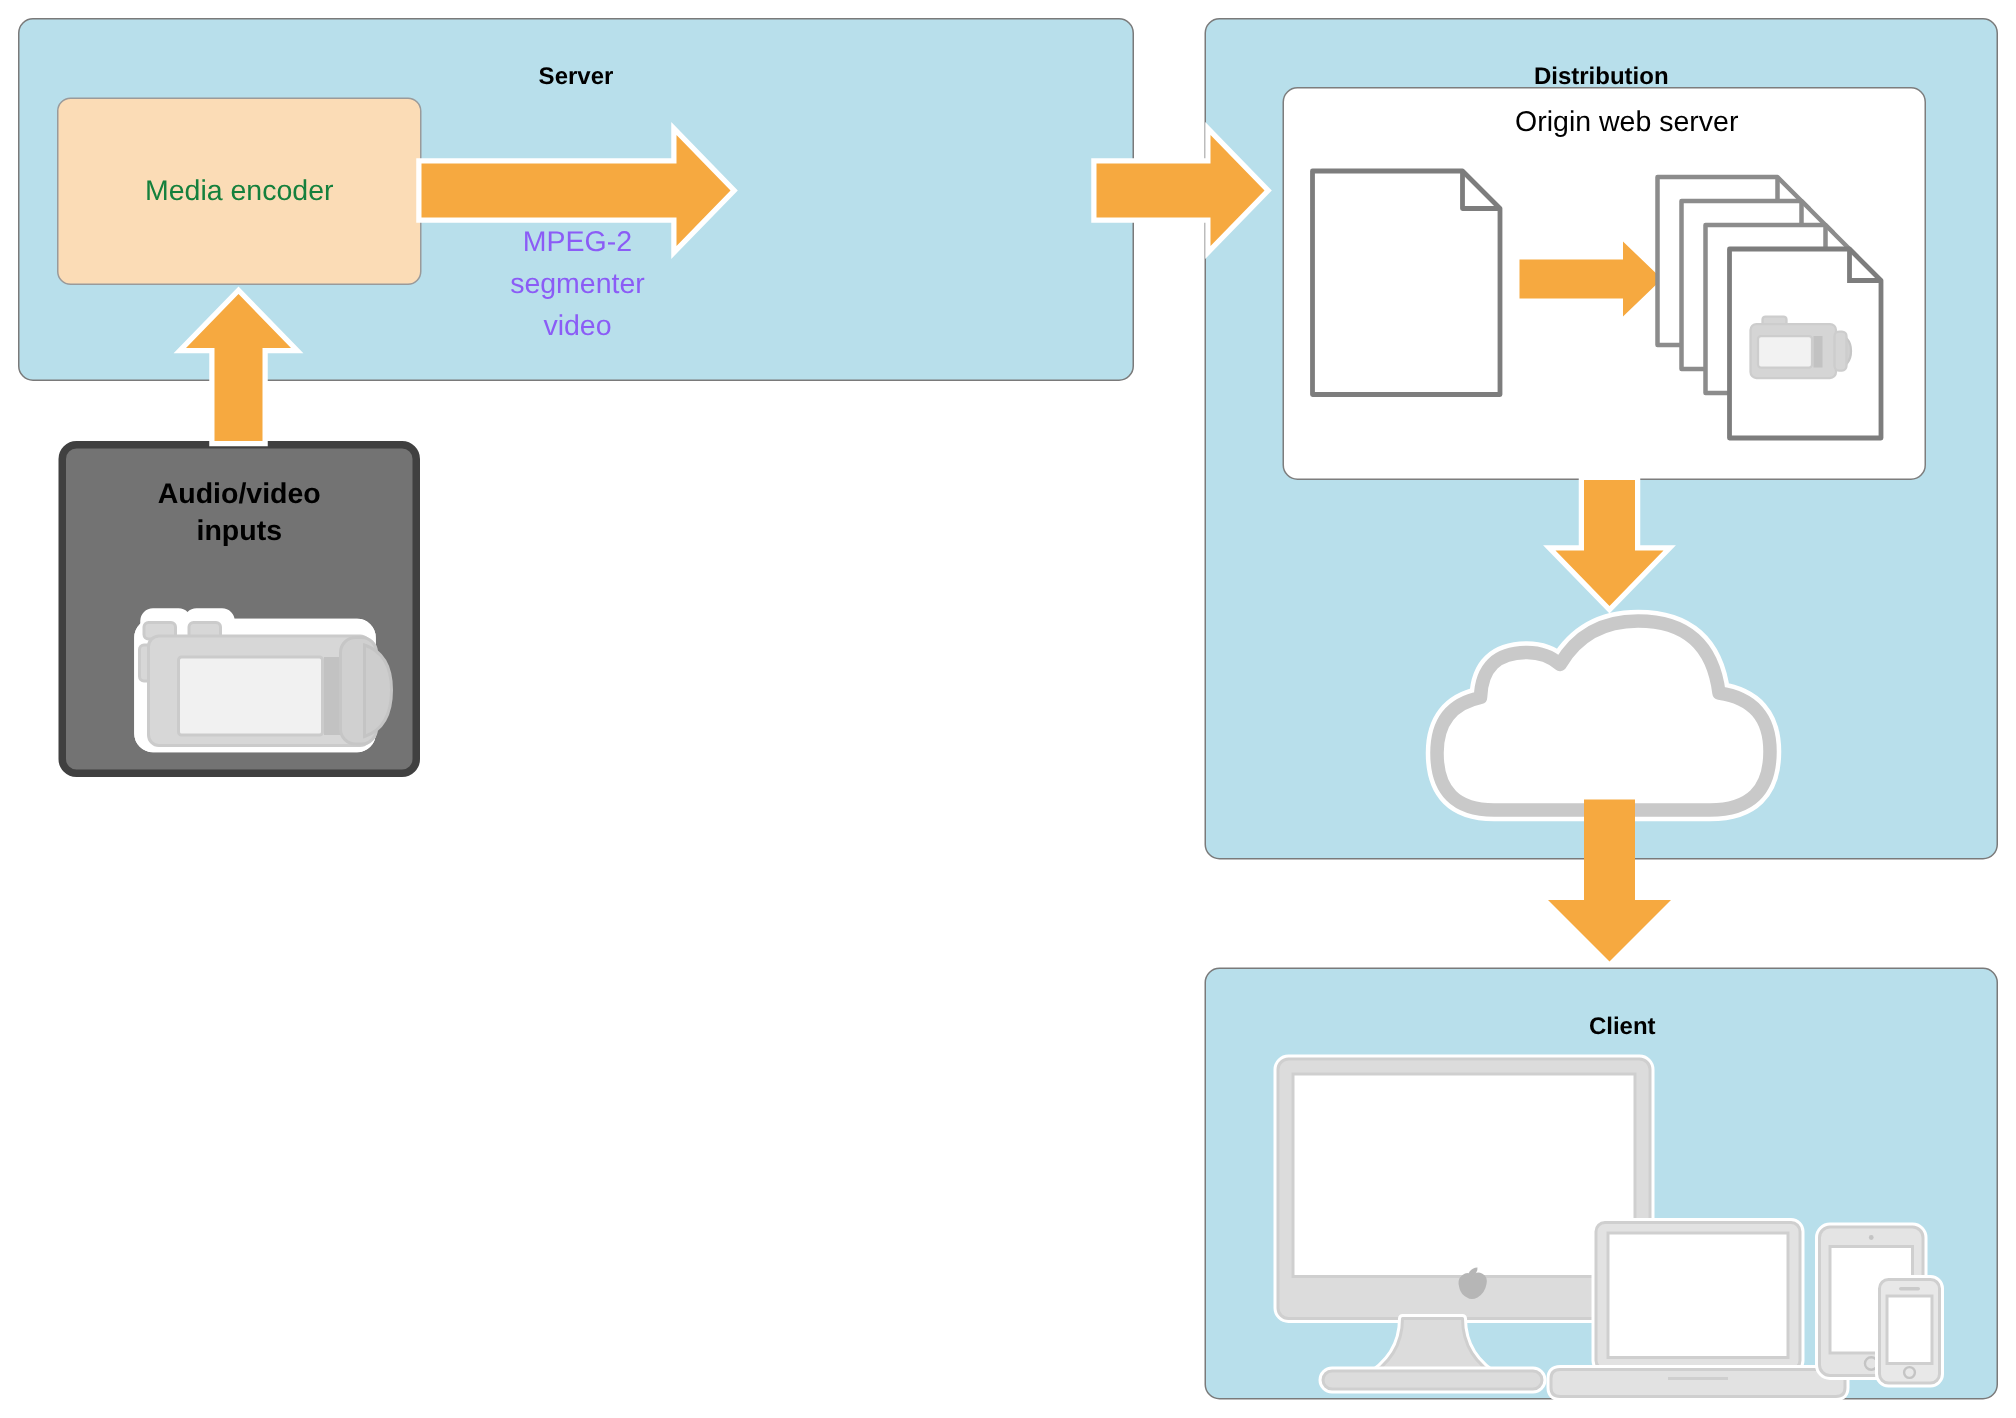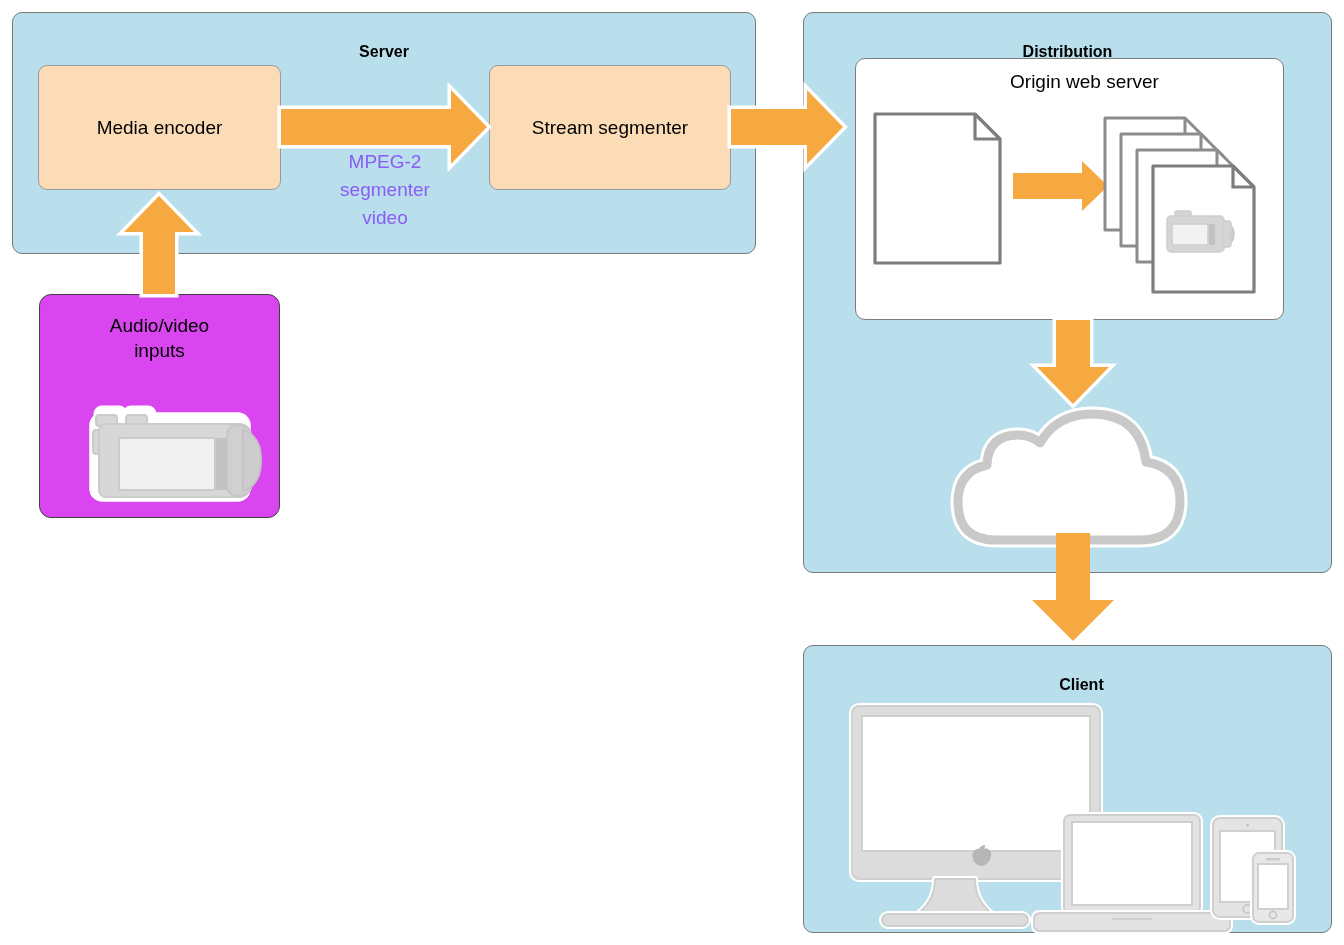--- a/index.html
+++ b/index.html
@@ -14,25 +14,25 @@
     border-radius:10px;box-sizing:border-box;
   }
   .panel-title{
     position:absolute;left:0;right:0;text-align:center;
     font-weight:bold;font-size:16px;color:#000;
   }
   .procbox{
     position:absolute;background:#fbdcb6;border:1px solid #9a9a9a;
     border-radius:9px;box-sizing:border-box;
     display:flex;align-items:center;justify-content:center;
-    font-size:19px;color:#000000;
+    font-size:19px;color:#15803d;
   }
   .greenbox{
-    position:absolute;background:#d946ef;border:1px solid #404040;
-    border-radius:12px;box-sizing:border-box;
+    position:absolute;background:#737373;border:5px solid #404040;
+    border-radius:12px;box-sizing:border-box;font-weight:bold;
   }
   .greenbox .label{
     position:absolute;left:0;right:0;top:18px;text-align:center;
     font-size:19px;line-height:25px;color:#000;
   }
   .whitebox{
     position:absolute;background:#ffffff;border:1px solid #7d7d7d;
     border-radius:10px;box-sizing:border-box;
   }
   .whitebox .label{
@@ -56,23 +56,20 @@
 <div class="stage">
 
   <div class="panel" style="left:12px;top:12px;width:744px;height:242px;">
     <div class="panel-title" style="top:30px;">Server</div>
   </div>
 
   <div class="procbox" style="left:38px;top:65px;width:243px;height:125px;">
     <span>Media encoder</span>
   </div>
 
-  <div class="procbox" style="left:489px;top:65px;width:242px;height:125px;">
-    <span>Stream segmenter</span>
-  </div>
 
   <div class="mpeglabel" style="left:295px;top:148px;width:180px;">
     <div>MPEG-2</div>
     <div>segmenter</div>
     <div>video</div>
   </div>
 
   <div class="greenbox" style="left:39px;top:294px;width:241px;height:224px;">
     <div class="label">
       <div>Audio/video</div>

